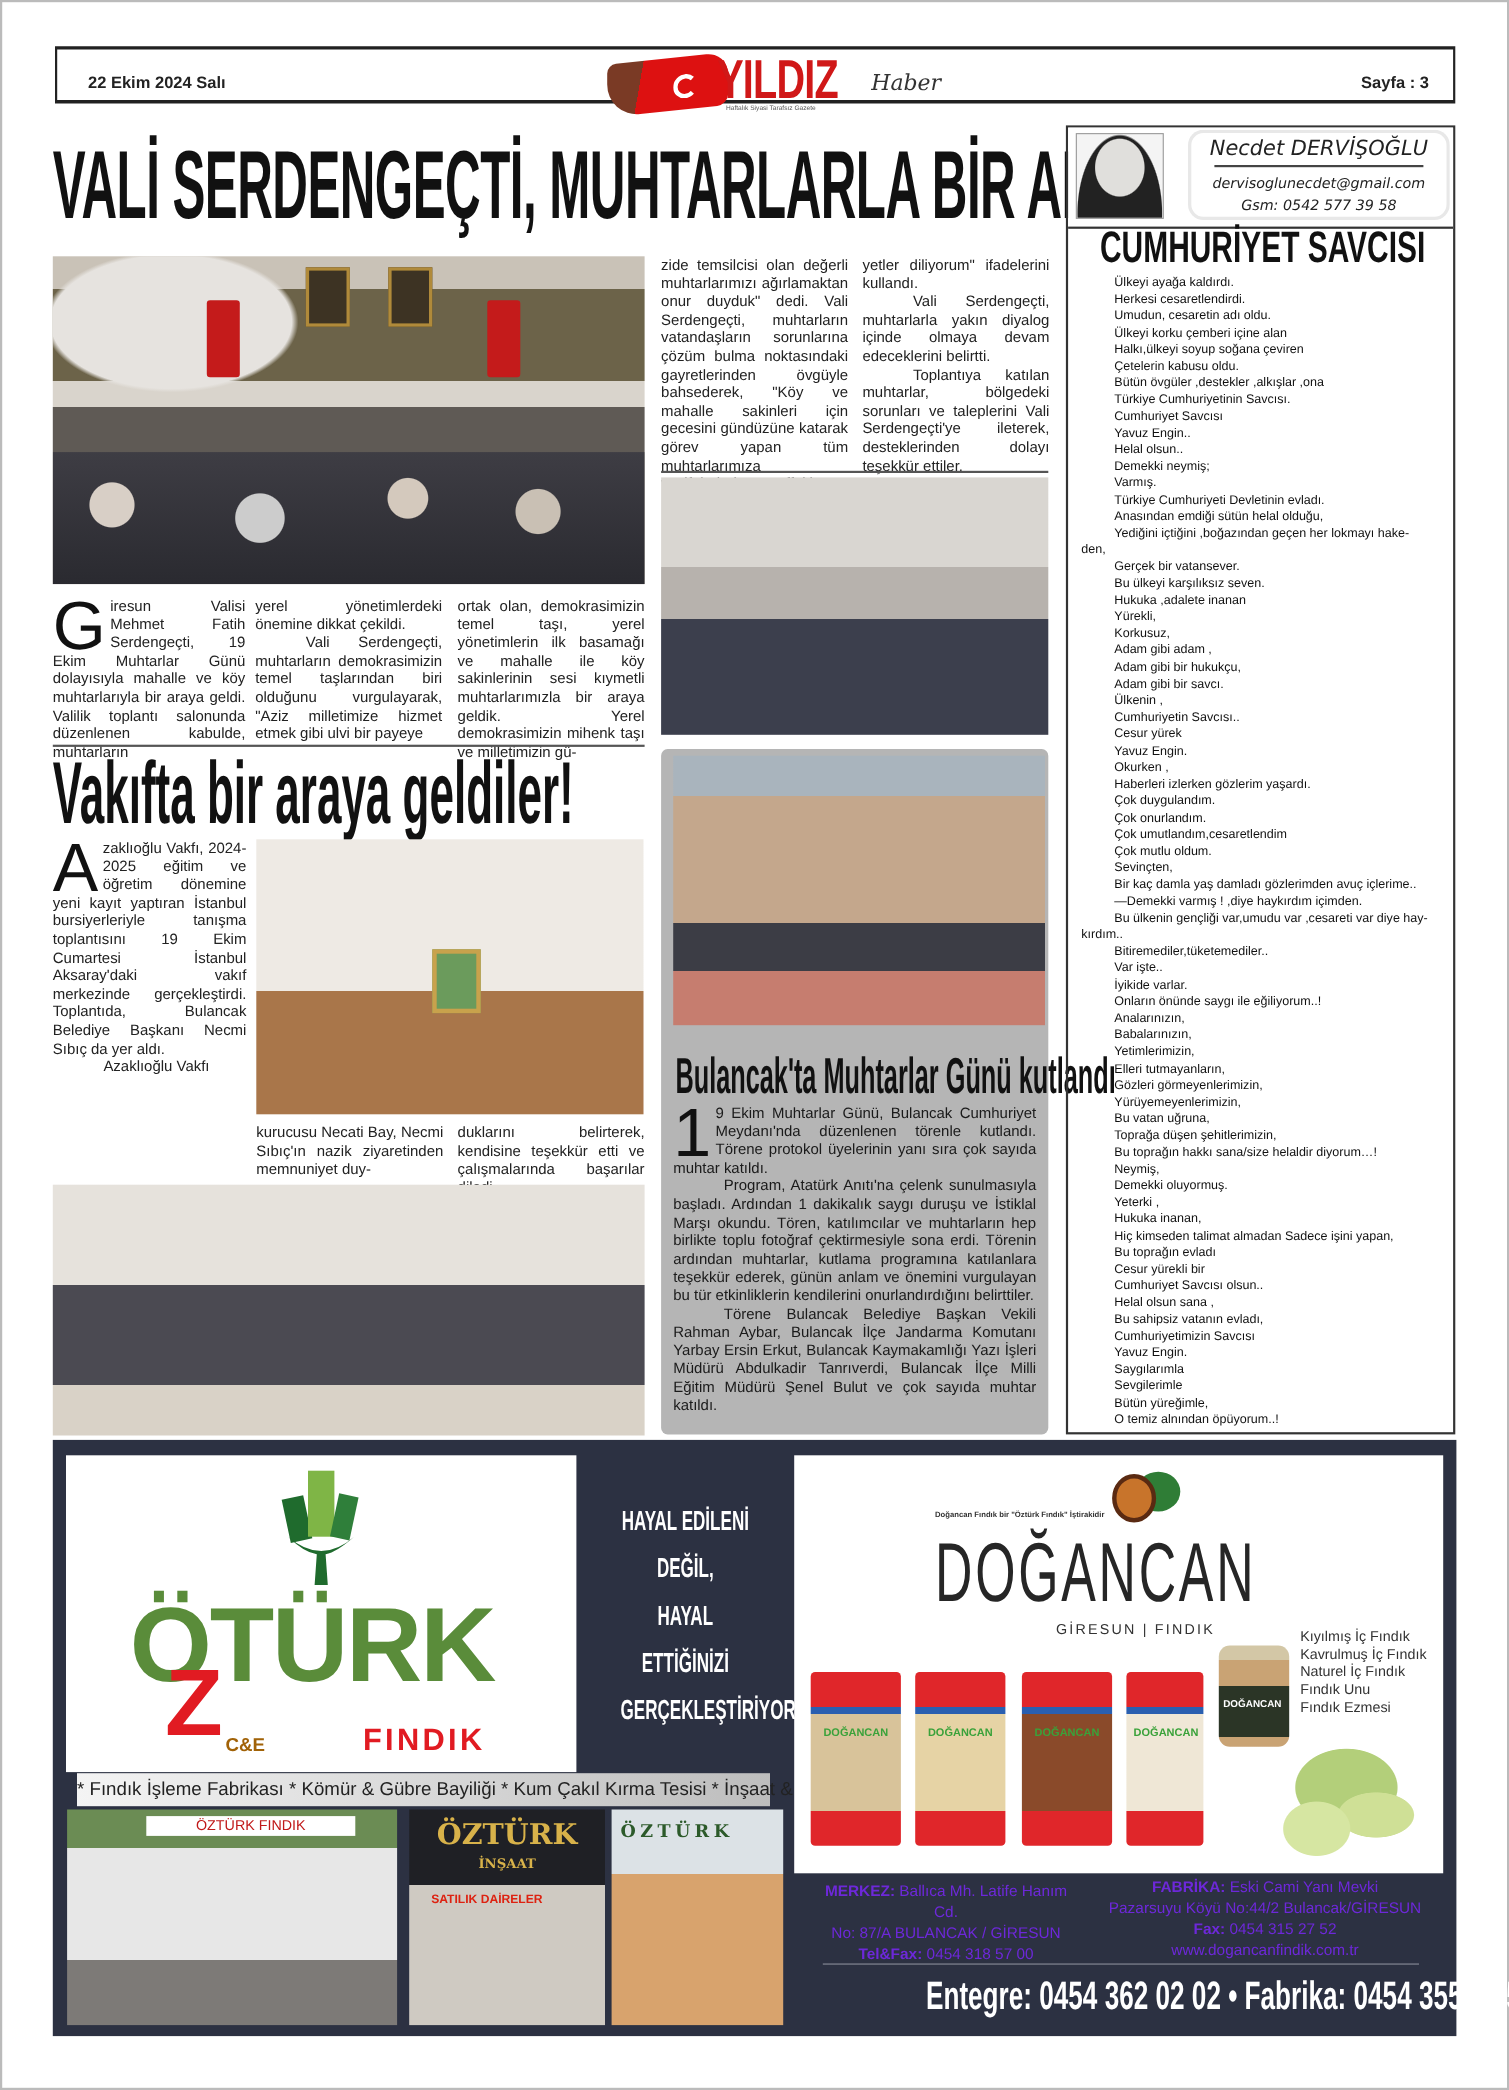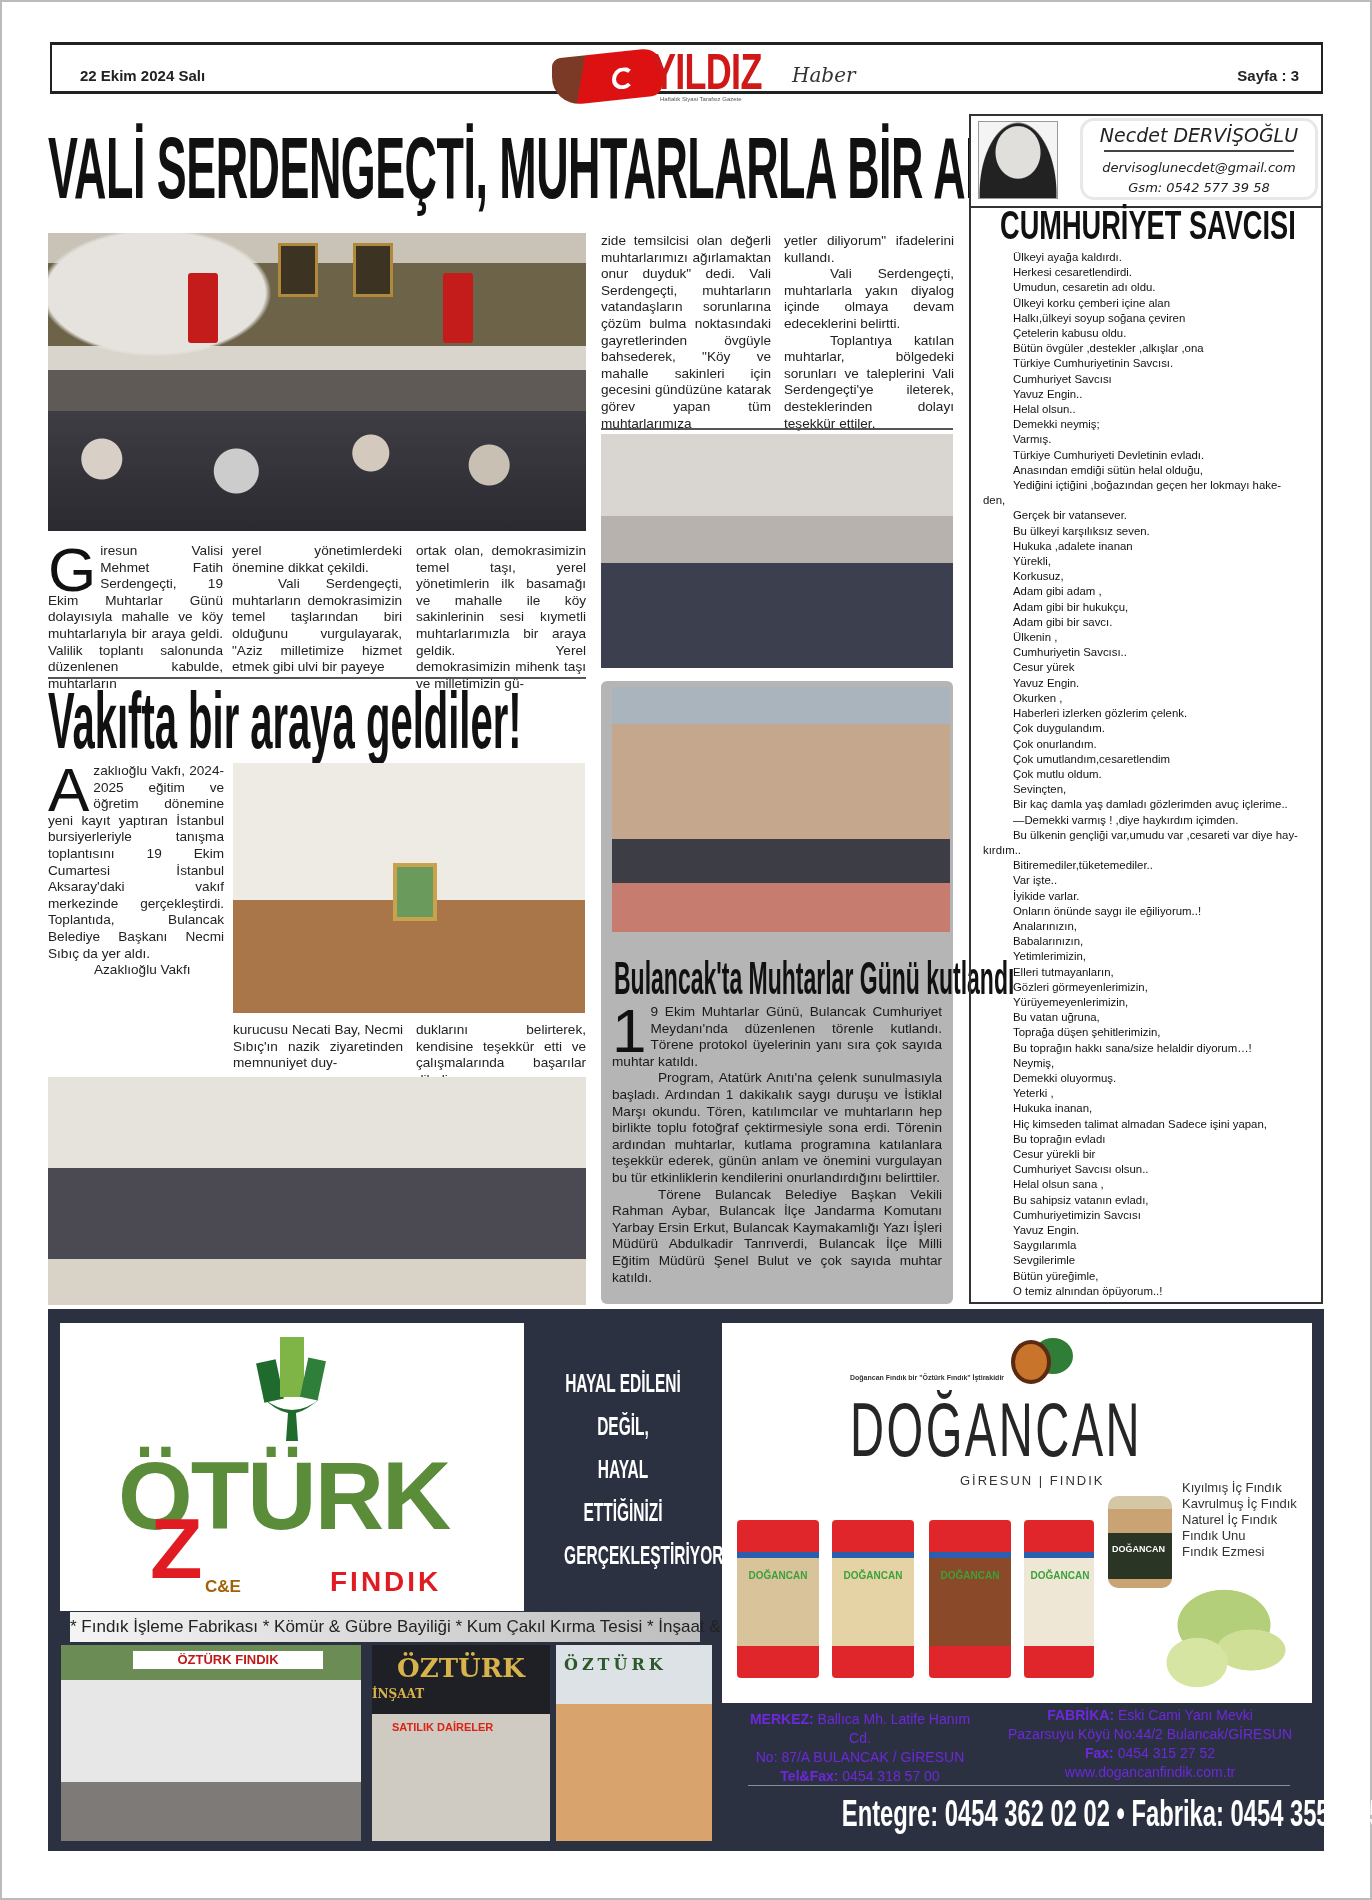--- a/index.html
+++ b/index.html
@@ -63,24 +63,24 @@
 .oz-icon{left:246px;top:1333px;width:92px;height:110px}
 .oz-word{left:118px;top:1448px;font-weight:bold;font-size:96px;color:#5a8c3a;letter-spacing:-2px;transform:scaleX(1.0);transform-origin:left;white-space:nowrap;line-height:96px}
 .oz-z{left:150px;top:1505px;font-weight:bold;font-size:86px;color:#e11b22;line-height:86px}
 .oz-ce{left:205px;top:1577px;font-size:17px;color:#a16207;font-weight:bold}
 .oz-findik{left:330px;top:1566px;font-size:28px;color:#e11b22;font-weight:bold;letter-spacing:3px}
 .oz-tag{left:70px;top:1612px;width:630px;height:30px;background:linear-gradient(90deg,#f4f4f4,#bdbdbd);font-size:17px;line-height:30px;text-align:center;color:#222;transform:scaleX(1);white-space:nowrap}
 .slogan{left:528px;top:1362px;width:190px;text-align:center;color:#fff;font-weight:bold;font-size:25px;line-height:43px}
 .slogan span{display:block;transform:scaleX(.62);white-space:nowrap}
 .oz-photo{top:1645px;height:196px}
 .op1{left:61px;width:300px;background:linear-gradient(180deg,#6b8c54 0 18%,#e7e7e7 18% 70%,#7d7a77 70% 100%)}
-.op1 .sign{position:absolute;left:72px;top:6px;width:190px;height:18px;background:#fff;color:#c01919;font-weight:bold;font-size:13px;text-align:center;line-height:18px}
+.op1 .sign{position:absolute;left:72px;top:6px;width:190px;height:18px;background:#fff;color:#c01919;font-weight:normal;font-size:13px;text-align:center;line-height:18px}
 .op2{left:372px;width:178px;background:linear-gradient(180deg,#1f2025 0 35%,#cfcac2 35% 100%)}
 .op2 .sign{position:absolute;left:0;top:8px;width:100%;text-align:center;color:#d8b24a;font-family:"DejaVu Serif",serif;font-weight:bold;font-size:26px}
-.op2 .sub{position:absolute;left:0;top:42px;width:100%;text-align:left;color:#d8b24a;font-family:"DejaVu Serif",serif;font-weight:bold;font-size:12px}
+.op2 .sub{position:absolute;left:0;top:42px;width:100%;text-align:center;color:#d8b24a;font-family:"DejaVu Serif",serif;font-weight:bold;font-size:12px}
 .op2 .sale{position:absolute;left:20px;top:76px;color:#d21;font-weight:bold;font-size:11px}
 .op3{left:556px;width:156px;background:linear-gradient(180deg,#dce2e6 0 30%,#d8a36d 30% 100%)}
 .op3 .sign{position:absolute;left:8px;top:10px;color:#2c5a2a;font-family:"DejaVu Serif",serif;font-weight:bold;font-size:16px;letter-spacing:4px}
 .dg-panel{left:722px;top:1323px;width:590px;height:380px;background:#fff}
 .dg-small{left:850px;top:1374px;font-size:7px;font-weight:bold;color:#333}
 .dg-nut{left:1005px;top:1334px;width:70px;height:52px}
 .dg-title{left:850px;top:1390px;font-family:"Liberation Sans",sans-serif;font-size:76px;color:#262626;letter-spacing:4px;transform:scaleX(.62);transform-origin:left top;white-space:nowrap;line-height:80px;font-weight:normal}
 .dg-sub{left:960px;top:1473px;font-size:13px;letter-spacing:2px;color:#333}
 .dg-list{left:1182px;top:1480px;font-size:13px;line-height:16px;color:#333}
 .bag{top:1520px;width:82px;height:158px;border-radius:4px;background:linear-gradient(180deg,#e0262a 0 20%,#2a5fb0 20% 24%,#d8c39a 24% 80%,#e0262a 80% 100%)}
@@ -202,21 +202,21 @@
     <div class="l">Yürekli,</div>
     <div class="l">Korkusuz,</div>
     <div class="l">Adam gibi adam ,</div>
     <div class="l">Adam gibi bir hukukçu,</div>
     <div class="l">Adam gibi bir savcı.</div>
     <div class="l">Ülkenin ,</div>
     <div class="l">Cumhuriyetin Savcısı..</div>
     <div class="l">Cesur yürek</div>
     <div class="l">Yavuz Engin.</div>
     <div class="l">Okurken ,</div>
-    <div class="l">Haberleri izlerken gözlerim çelenk.</div>
+    <div class="l">Haberleri izlerken gözlerim yaşardı.</div>
     <div class="l">Çok duygulandım.</div>
     <div class="l">Çok onurlandım.</div>
     <div class="l">Çok umutlandım,cesaretlendim</div>
     <div class="l">Çok mutlu oldum.</div>
     <div class="l">Sevinçten,</div>
     <div class="l">Bir kaç damla yaş damladı gözlerimden avuç içlerime..</div>
     <div class="l">—Demekki varmış ! ,diye haykırdım içimden.</div>
     <div class="l">Bu ülkenin gençliği var,umudu var ,cesareti var diye hay-</div>
     <div class="cont">kırdım..</div>
     <div class="l">Bitiremediler,tüketemediler..</div>

